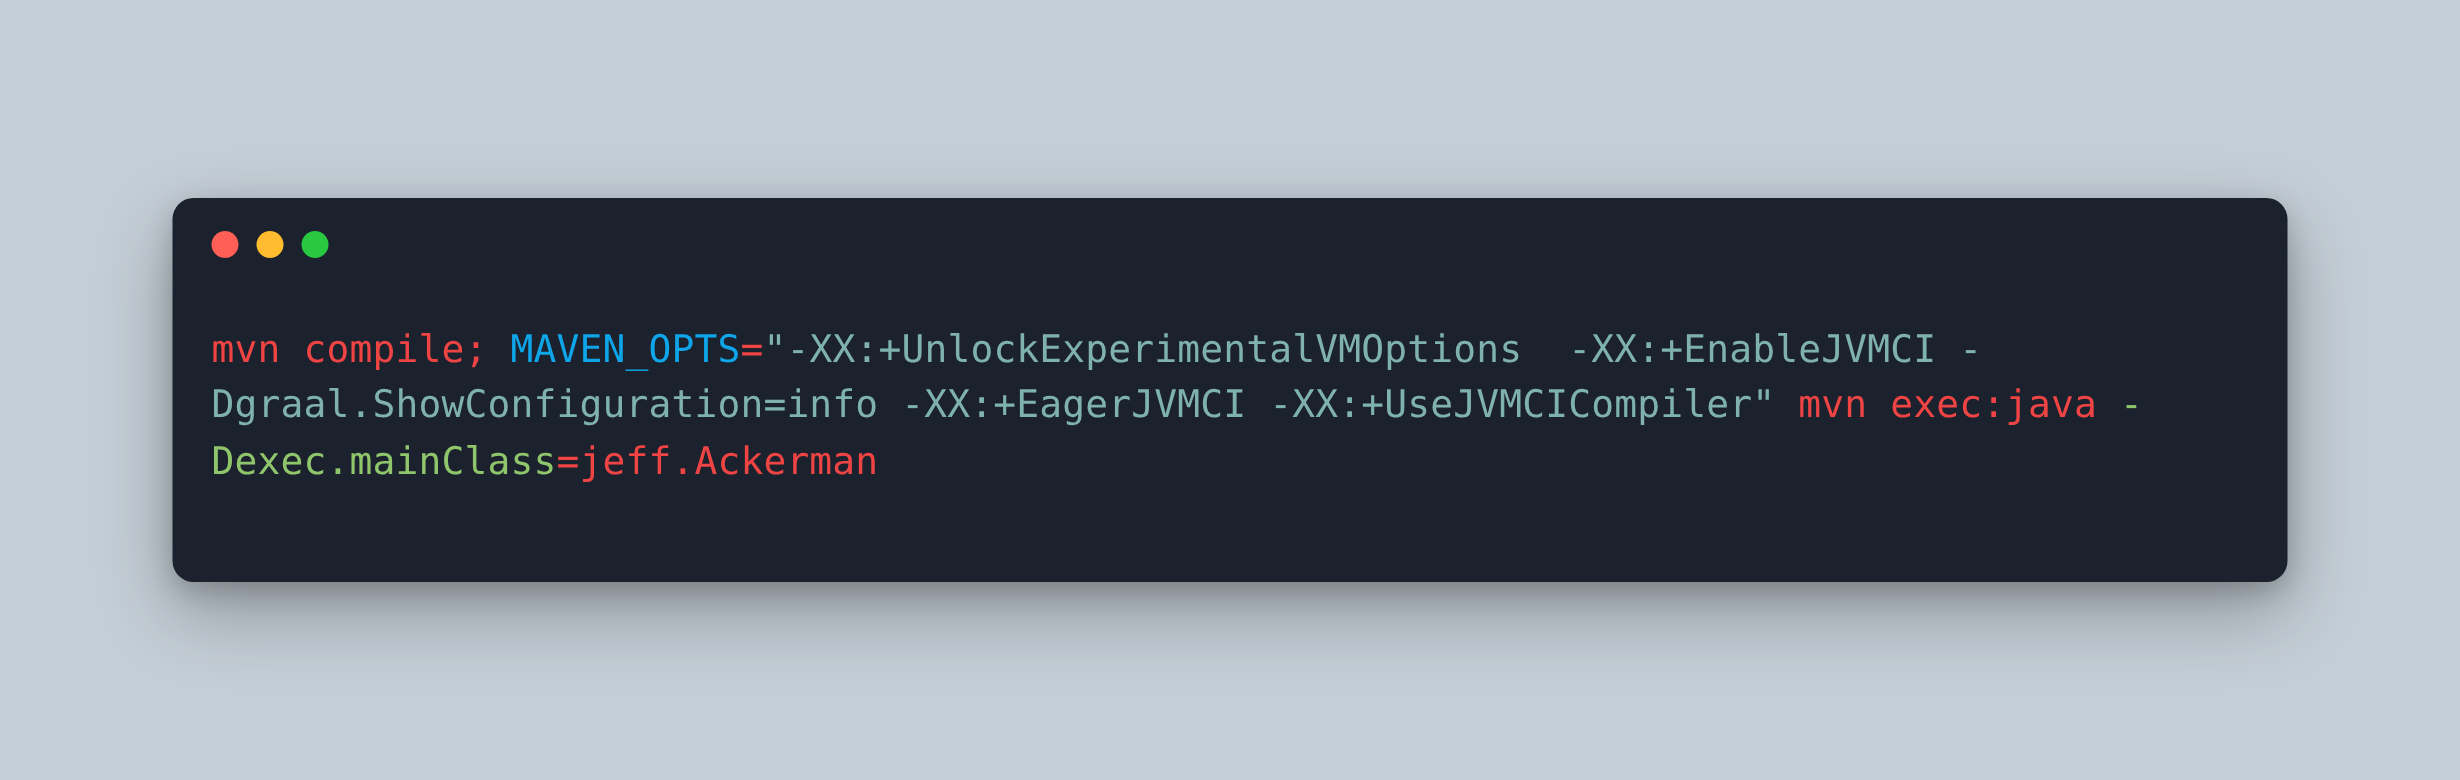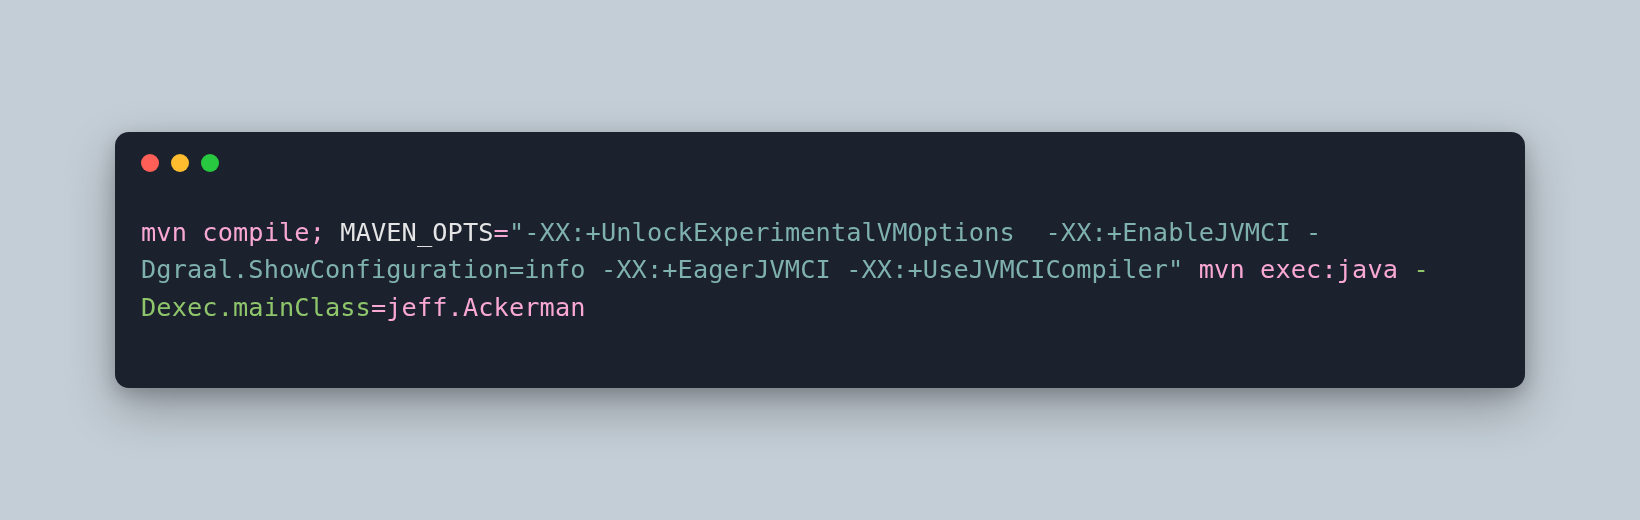--- a/index.html
+++ b/index.html
@@ -35,22 +35,22 @@
     .tl-zoom   { background: #28c840; }
     .code-area {
       padding: 42px 26px 62px 26px;
       font-size: 25.3px;
       line-height: 1.48;
       color: #cfd6e1;
       white-space: pre-wrap;
       word-break: break-word;
       letter-spacing: 0.1px;
     }
-    .tok-default { color: #f9a8d4; }
-    .tok-var     { color: #e5e5e5; }
+    .tok-default { color: #ef4444; }
+    .tok-var     { color: #0ea5e9; }
     .tok-string  { color: #7fb1af; }
     .tok-flag    { color: #8fc66b; }
   </style>
 </head>
 <body>
 
 <div class="terminal-window">
   <div class="title-bar">
     <div class="traffic-light tl-close"></div>
     <div class="traffic-light tl-min"></div>

